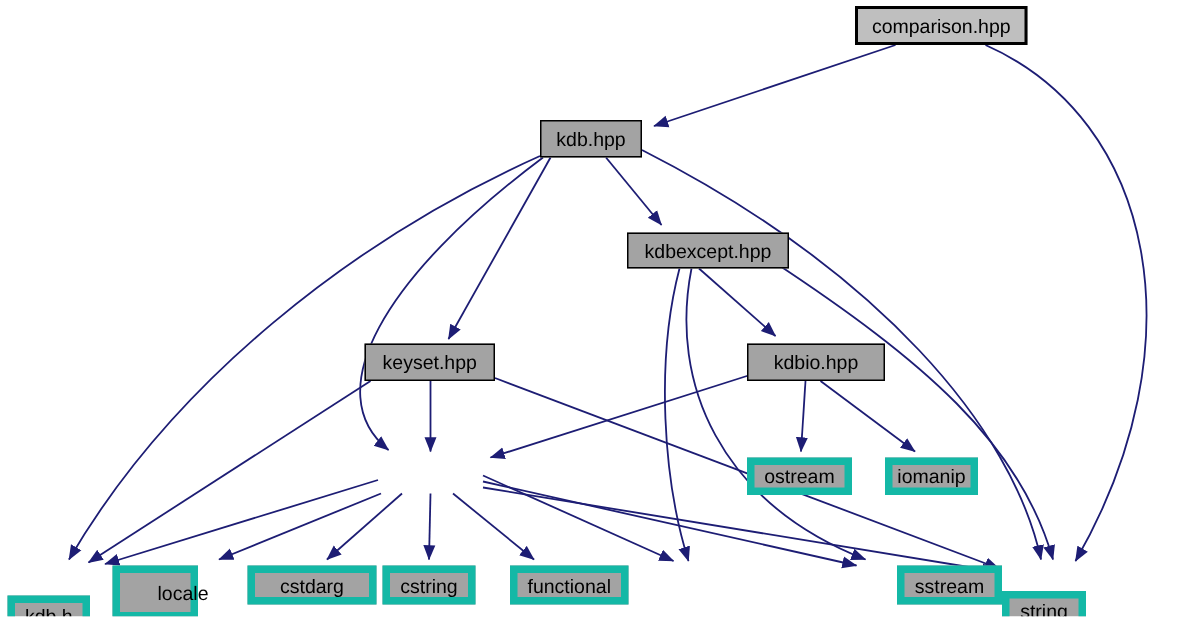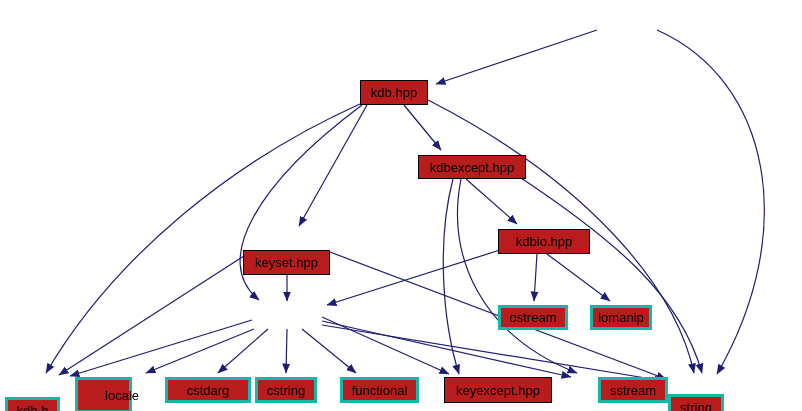--- a/index.html
+++ b/index.html
@@ -1,22 +1,22 @@
 <!DOCTYPE html>
 <html><head>
 <meta charset="utf-8">
 <style>
   html,body{margin:0;padding:0;background:#ffffff;}
   #canvas{position:relative;width:802px;height:411px;background:#ffffff;overflow:hidden;
           font-family:"Liberation Sans", sans-serif;}
   #edges{position:absolute;left:0;top:0;width:802px;height:411px;}
-  .node{position:absolute;box-sizing:border-box;background:#b91c1c;border:1px solid #000000;
+  .node{position:absolute;box-sizing:border-box;background:#a3a3a3;border:1px solid #000000;
         display:flex;align-items:center;justify-content:center;
         font-size:13px;color:#000000;white-space:nowrap;}
-  .node.system{border:3px solid #14b8a6;}
+  .node.system{border:5px solid #14b8a6;}
   .node.root{background:#bfbfbf;border:2px solid #000000;}
   .edge{fill:none;stroke:#1d1d74;stroke-width:1.2;}
 </style>
 </head>
 <body>
 
 <div id="canvas">
 
   <svg id="edges" width="802" height="411" viewBox="0 0 802 411">
     <defs>
@@ -44,43 +44,43 @@
     <path class="edge" marker-end="url(#arrow)" d="M252,320 L70,376"></path>
     <path class="edge" marker-end="url(#arrow)" d="M254,329 L146,373"></path>
     <path class="edge" marker-end="url(#arrow)" d="M268,329 L218,373"></path>
     <path class="edge" marker-end="url(#arrow)" d="M287,329 L286,373"></path>
     <path class="edge" marker-end="url(#arrow)" d="M302,329 L356,373"></path>
     <path class="edge" marker-end="url(#arrow)" d="M322,317 L449,374"></path>
     <path class="edge" marker-end="url(#arrow)" d="M322,321 L571,377"></path>
     <path class="edge" marker-end="url(#arrow)" d="M322,325 L664,381"></path>
   </svg>
 
+  <div class="node root" style="left:570px;top:4px;width:115px;height:26px;">comparison.hpp</div>
 
   <div class="node" style="left:360px;top:80px;width:68px;height:25px;">kdb.hpp</div>
 
   <div class="node" style="left:418px;top:155px;width:108px;height:24px;">kdbexcept.hpp</div>
 
-  <div class="node" style="left:243px;top:229px;width:87px;height:25px;margin-top:21px;">keyset.hpp</div>
+  <div class="node" style="left:243px;top:229px;width:87px;height:25px;">keyset.hpp</div>
 
   <div class="node" style="left:498px;top:229px;width:92px;height:25px;">kdbio.hpp</div>
 
 
   <div class="node system" style="left:498px;top:305px;width:70px;height:25px;">ostream</div>
 
   <div class="node system" style="left:590px;top:305px;width:62px;height:25px;">iomanip</div>
 
   <div class="node system" style="left:5px;top:377px;width:55px;height:26px;margin-top:20px;">kdb.h</div>
 
   <div class="node system" style="left:75px;top:377px;width:57px;height:36px;padding-left:37px;">locale</div>
 
   <div class="node system" style="left:165px;top:377px;width:86px;height:26px;">cstdarg</div>
 
   <div class="node system" style="left:255px;top:377px;width:62px;height:26px;">cstring</div>
 
   <div class="node system" style="left:340px;top:377px;width:79px;height:26px;">functional</div>
 
-  <div class="node" style="left:444px;top:377px;width:108px;height:26px;">keyexcept.hpp</div>
 
   <div class="node system" style="left:598px;top:377px;width:70px;height:26px;">sstream</div>
 
   <div class="node system" style="left:668px;top:377px;width:56px;height:26px;margin-top:17px;">string</div>
 
 </div>
 
 </body></html>

